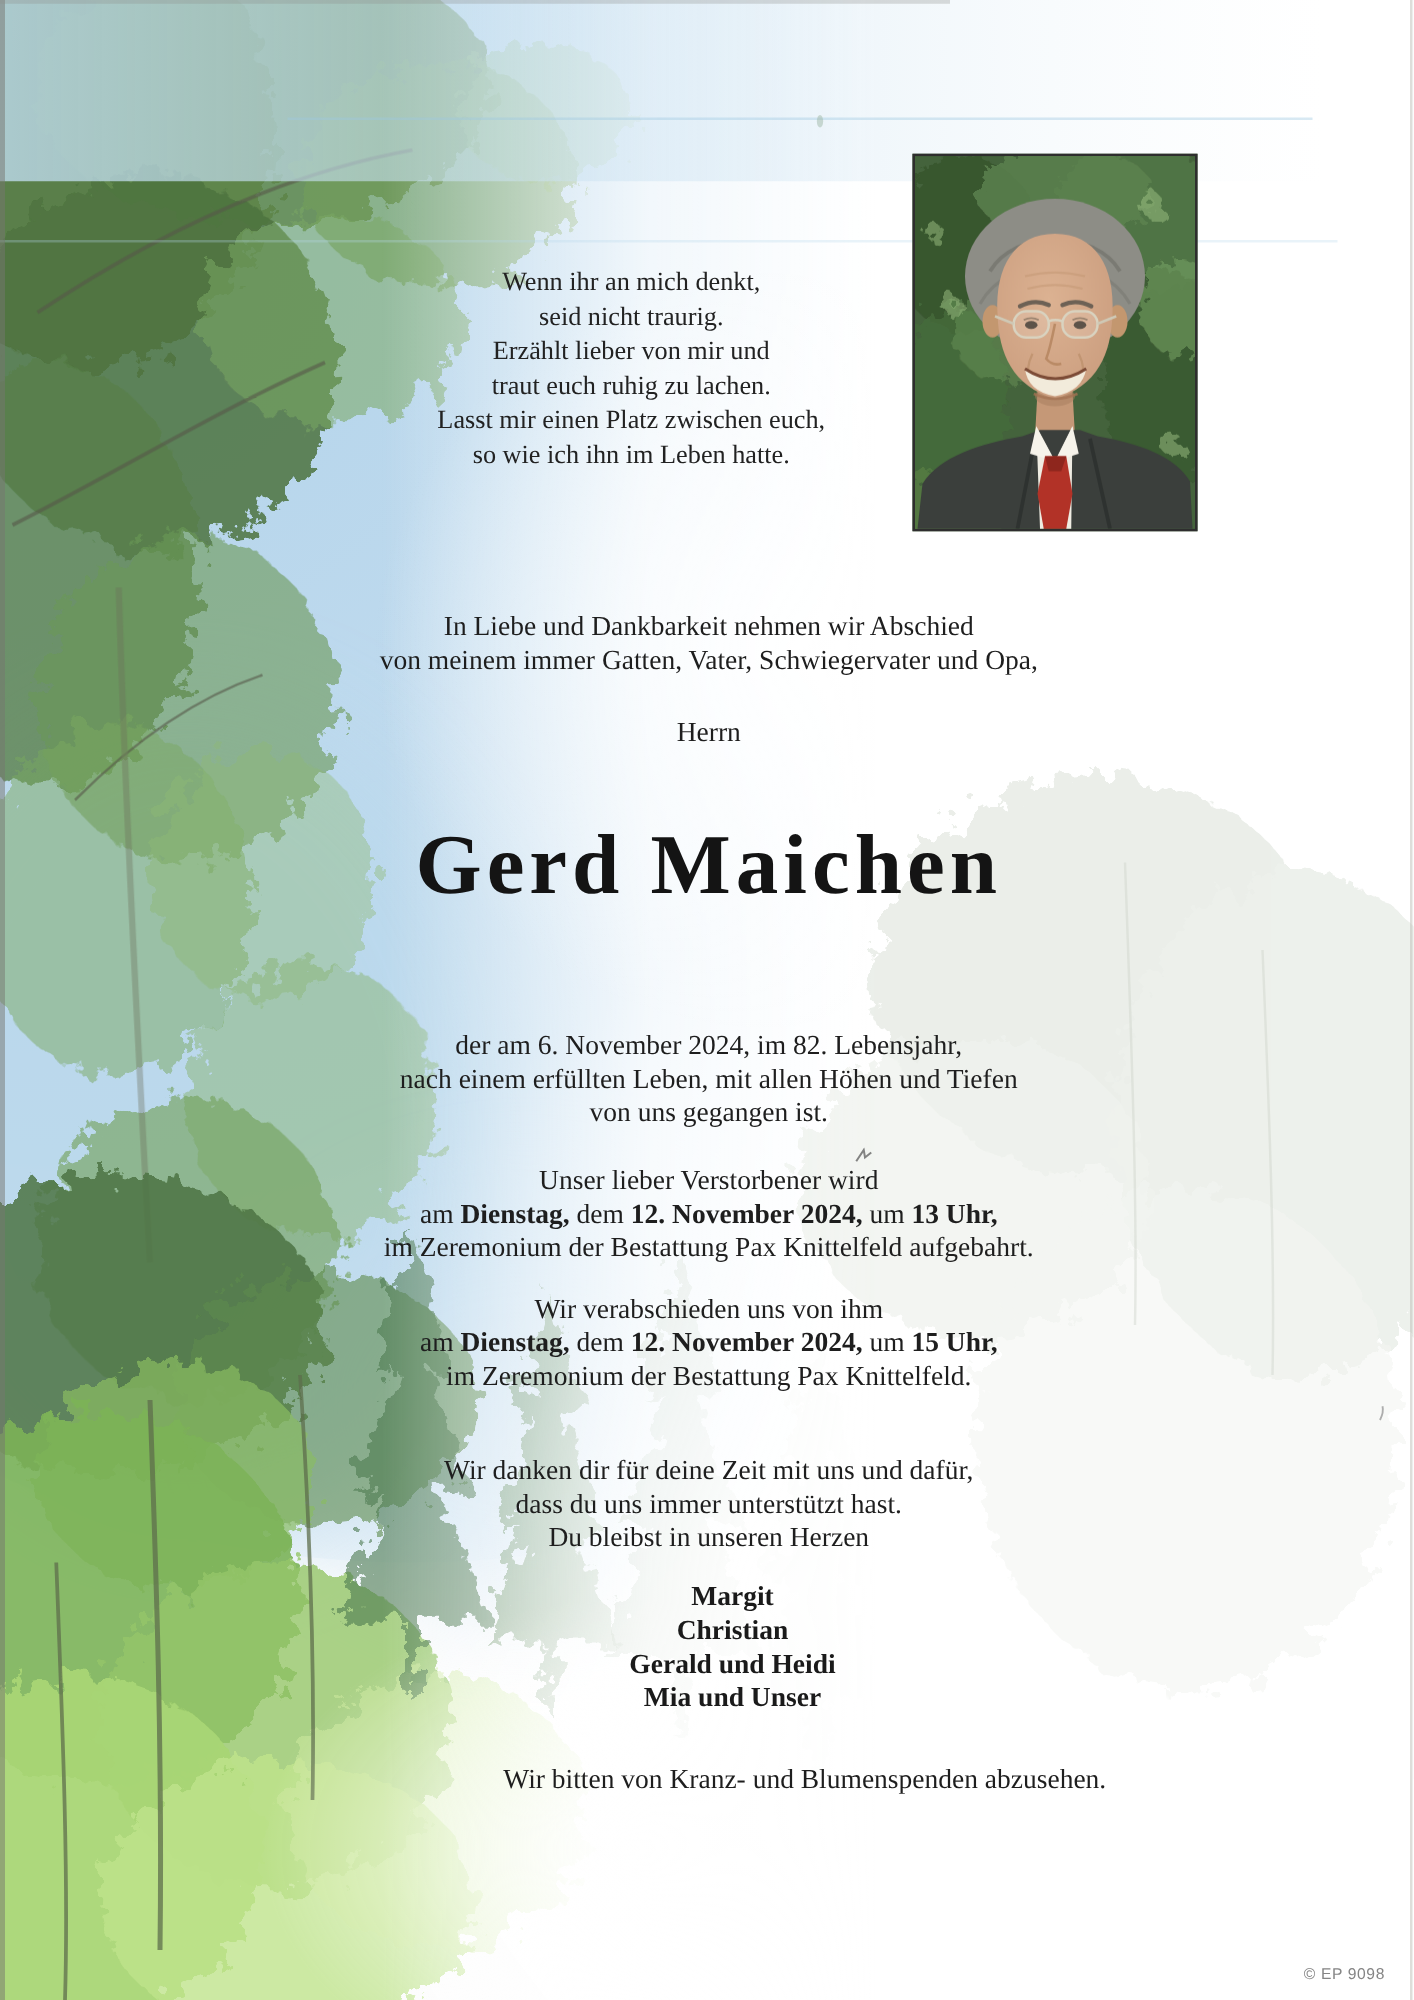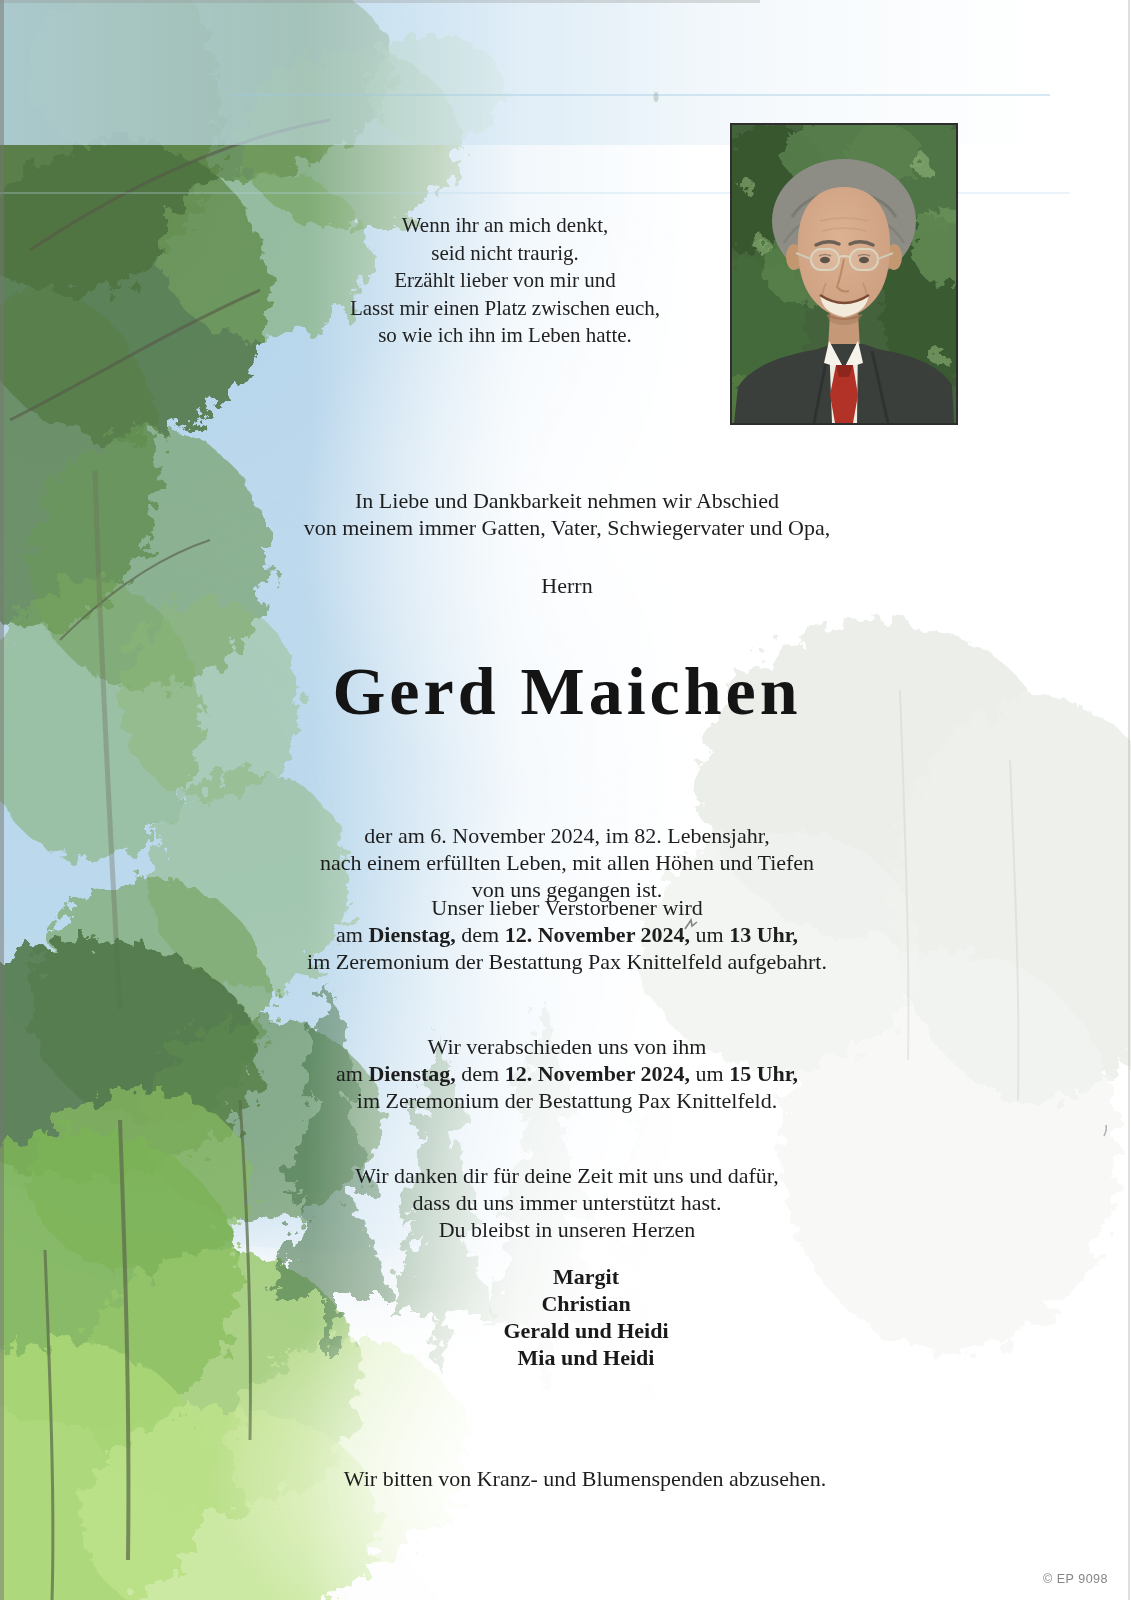--- a/index.html
+++ b/index.html
@@ -12,25 +12,25 @@
   .txt{position:absolute;text-align:center;font-size:22px;line-height:27px;}
   .poem{left:255px;top:212px;width:500px;font-size:21px;line-height:27.5px;color:#222;}
   .intro{left:267px;top:487px;width:600px;}
   .salutation{left:267px;top:572px;width:600px;}
   .name{
     position:absolute;left:237px;top:650px;width:660px;margin:0;
     text-align:center;font-size:68px;line-height:82px;font-weight:700;
     letter-spacing:4px;color:#141414;
   }
   .death{left:267px;top:822px;width:600px;}
-  .aufbahrung{left:267px;top:894px;width:600px;}
+  .aufbahrung{left:267px;top:930px;width:600px;}
   .abschied{left:267px;top:1033px;width:600px;}
   .thanks{left:267px;top:1162px;width:600px;}
   .mourners{left:286px;top:1263px;width:600px;font-weight:700;color:#1a1a1a;}
-  .flowers{left:285px;top:1465px;width:600px;}
+  .flowers{left:285px;top:1409px;width:600px;text-align:right;}
   .copyright{
     position:absolute;right:23px;top:1572px;
     font-family:"Liberation Sans",sans-serif;font-size:12.5px;color:#858585;
     letter-spacing:.5px;
   }
   .b{font-weight:700;text-align:center;}
   .photo{
     position:absolute;left:730px;top:123px;width:224px;height:298px;
     border:2px solid #2e2e2e;margin:0;background:#44633c;
   }
@@ -151,20 +151,21 @@
 
     <rect x="0" y="0" width="4" height="1600" fill="#76766f" opacity="0.5"></rect>
     <rect x="0" y="0" width="760" height="3" fill="#90908a" opacity="0.3"></rect>
     <rect x="1128" y="0" width="2" height="1600" fill="#bdbdb6" opacity="0.5"></rect>
   </svg>
 
   <div class="txt poem">
     <div>Wenn ihr an mich denkt,</div>
     <div>seid nicht traurig.</div>
     <div>Erzählt lieber von mir und</div>
+    <div>traut euch ruhig zu lachen.</div>
     <div>Lasst mir einen Platz zwischen euch,</div>
     <div>so wie ich ihn im Leben hatte.</div>
   </div>
 
   <figure class="photo">
     <svg viewBox="0 0 224 298" preserveAspectRatio="none" aria-hidden="true">
       <defs>
         <filter id="pLeaf" x="-25%" y="-25%" width="150%" height="150%">
           <feTurbulence type="fractalNoise" baseFrequency="0.09" numOctaves="3" seed="5" result="n"></feTurbulence>
           <feDisplacementMap in="SourceGraphic" in2="n" scale="24"></feDisplacementMap>
@@ -276,21 +277,21 @@
   <div class="txt thanks">
     <div>Wir danken dir für deine Zeit mit uns und dafür,</div>
     <div>dass du uns immer unterstützt hast.</div>
     <div>Du bleibst in unseren Herzen</div>
   </div>
 
   <div class="txt mourners">
     <div>Margit</div>
     <div>Christian</div>
     <div>Gerald und Heidi</div>
-    <div>Mia und Heidi</div>
+    <div>Mia und Unser</div>
   </div>
 
   <div class="txt flowers">Wir bitten von Kranz- und Blumenspenden abzusehen.</div>
 
   <div class="copyright">© EP 9098</div>
 
   <svg class="artifact" style="left:683px;top:918px;" width="16" height="14">
     <path d="M2,11 L8,2 L9,8 L14,4" stroke="#6e6e6e" stroke-width="1.6" fill="none" opacity="0.85"></path>
   </svg>
   <svg class="artifact" style="left:651px;top:90px;" width="10" height="14">

